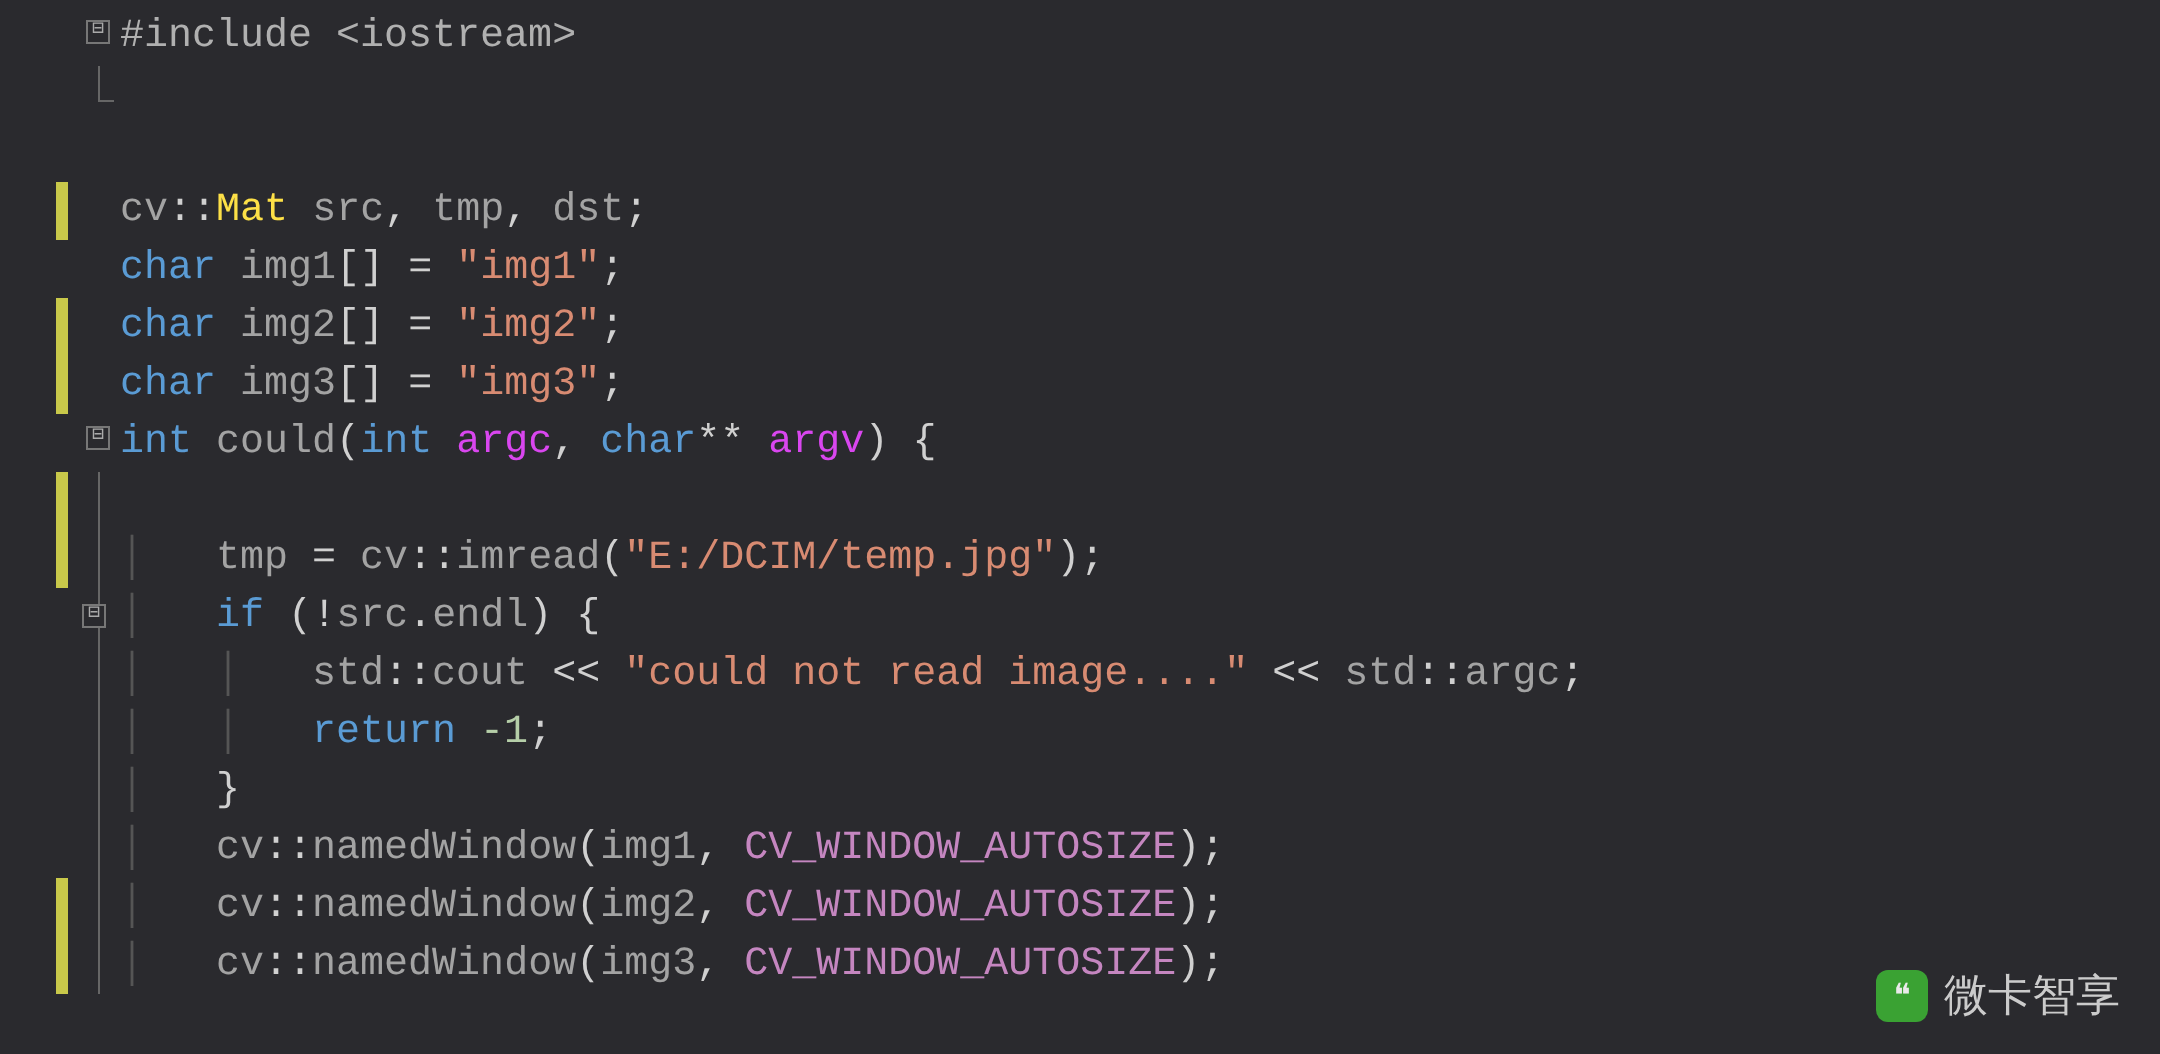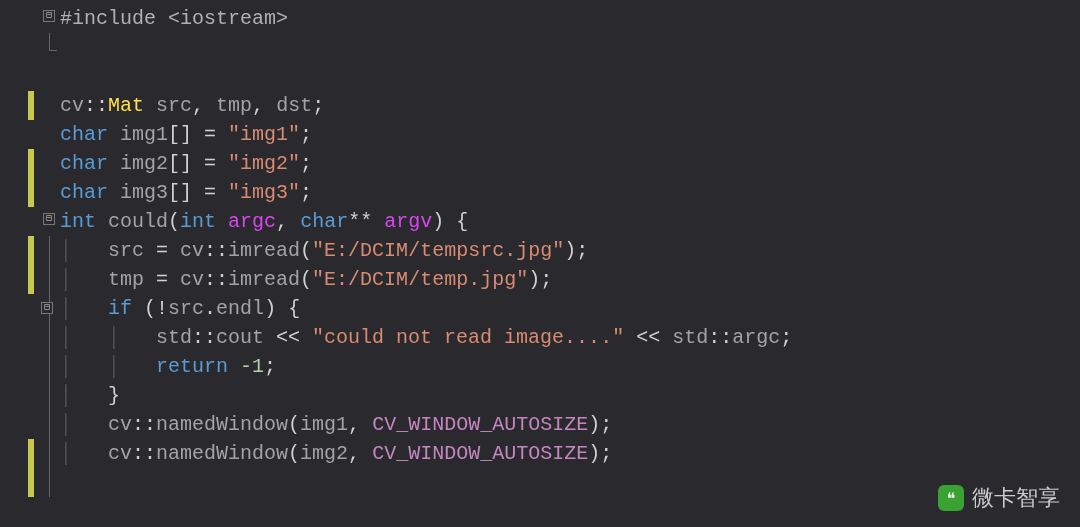--- a/index.html
+++ b/index.html
@@ -151,21 +151,20 @@
 
   <div class="line">
     <div class="gutter"></div>
     <div class="fold-col"><span class="fold-box">⊟</span></div>
     <div class="code"><span class="kw-blue">int</span> <span class="ident">could</span><span class="punct">(</span><span class="kw-blue">int</span> <span class="param">argc</span><span class="punct">, </span><span class="kw-blue">char</span><span class="op">**</span> <span class="param">argv</span><span class="punct">)</span><span class="punct"> {</span></div>
   </div>
 
   <div class="line">
     <div class="gutter"><div class="change-bar"></div></div>
     <div class="fold-col"><span class="fold-line-v" style="top:0;height:100%"></span></div>
-    <div class="code"><span class="guide">│   </span><span class="ident">src</span><span class="op"> = </span><span class="ident">cv</span><span class="punct">::</span><span class="ident">imread</span><span class="punct">(</span><span class="string">"E:/DCIM/tempsrc.jpg"</span><span class="punct">)</span><span class="punct">;</span></div>
   </div>
 
   <div class="line">
     <div class="gutter"><div class="change-bar"></div></div>
     <div class="fold-col"><span class="fold-line-v" style="top:0;height:100%"></span></div>
     <div class="code"><span class="guide">│   </span><span class="ident">tmp</span><span class="op"> = </span><span class="ident">cv</span><span class="punct">::</span><span class="ident">imread</span><span class="punct">(</span><span class="string">"E:/DCIM/temp.jpg"</span><span class="punct">)</span><span class="punct">;</span></div>
   </div>
 
   <div class="line">
     <div class="gutter"></div>
@@ -199,20 +198,21 @@
 
   <div class="line">
     <div class="gutter"><div class="change-bar"></div></div>
     <div class="fold-col"><span class="fold-line-v" style="top:0;height:100%"></span></div>
     <div class="code"><span class="guide">│   </span><span class="ident">cv</span><span class="punct">::</span><span class="ident">namedWindow</span><span class="punct">(</span><span class="ident">img2</span><span class="punct">, </span><span class="macro">CV_WINDOW_AUTOSIZE</span><span class="punct">)</span><span class="punct">;</span></div>
   </div>
 
   <div class="line">
     <div class="gutter"><div class="change-bar"></div></div>
     <div class="fold-col"><span class="fold-line-v" style="top:0;height:100%"></span></div>
+    <div class="code"><span class="guide">│   </span><span class="ident">cv</span><span class="punct">::</span><span class="ident">namedWindow</span><span class="punct">(</span><span class="ident">img3</span><span class="punct">, </span><span class="macro">CV_WINDOW_AUTOSIZE</span><span class="punct">)</span><span class="punct">;</span></div>
   </div>
 
   <div class="watermark">
     <div class="wm-icon">
         <span>❝</span>
       </div>
     <span>微卡智享</span>
   </div>
 </div>
 

